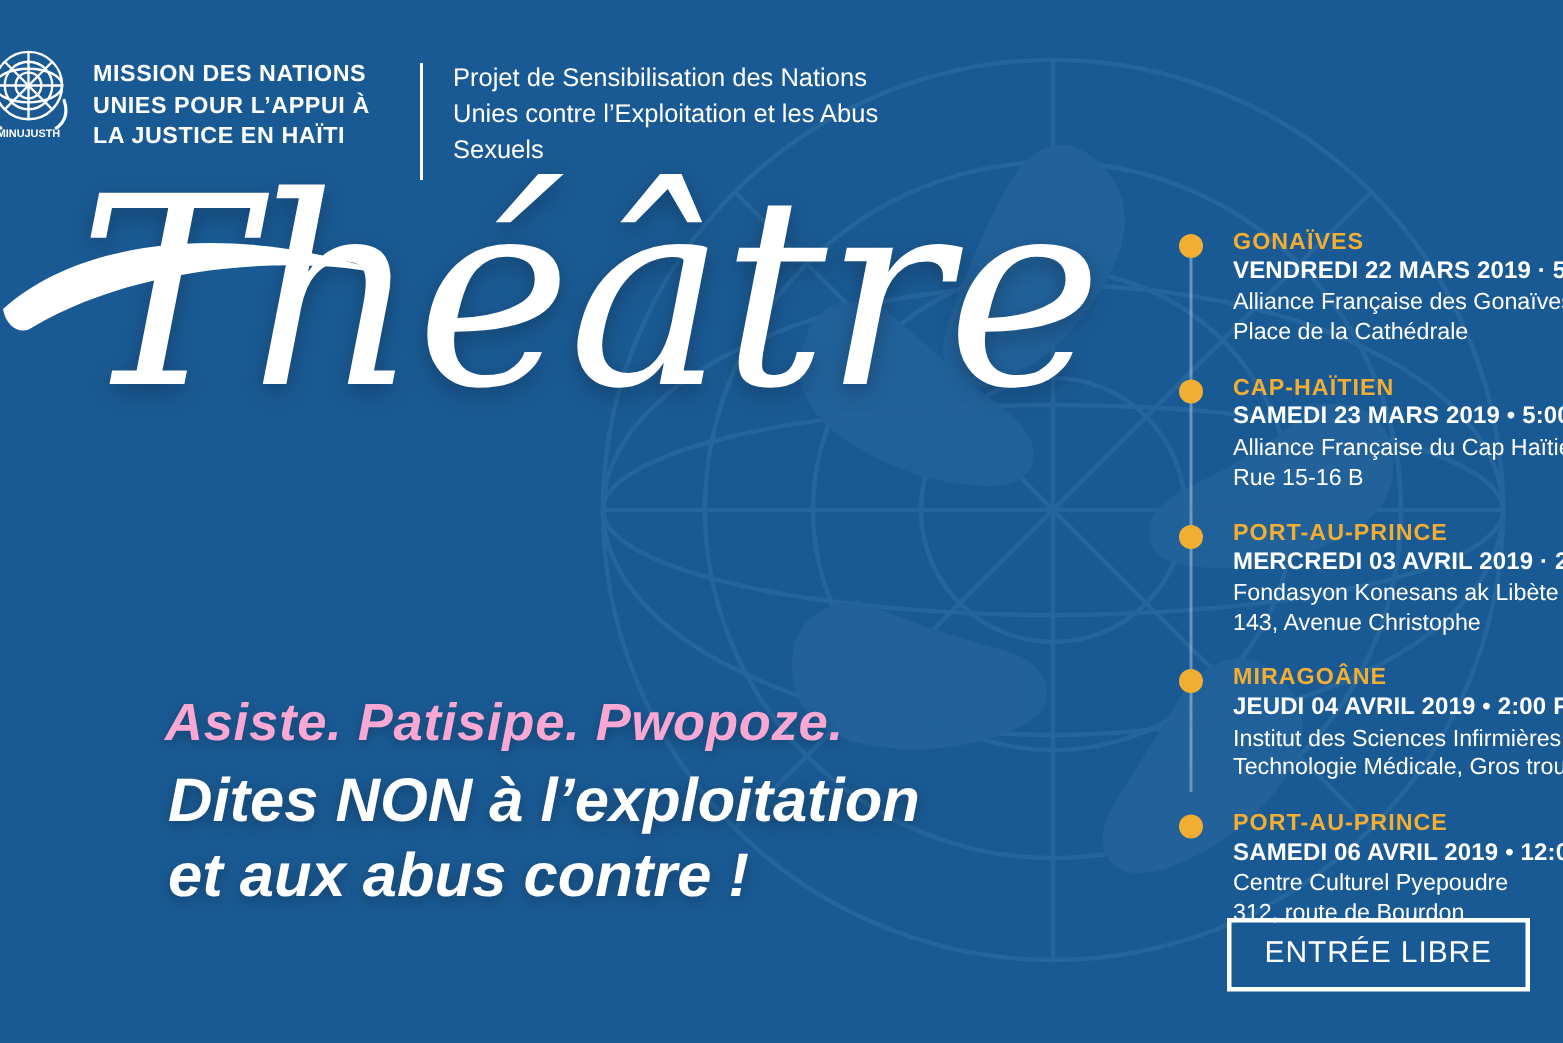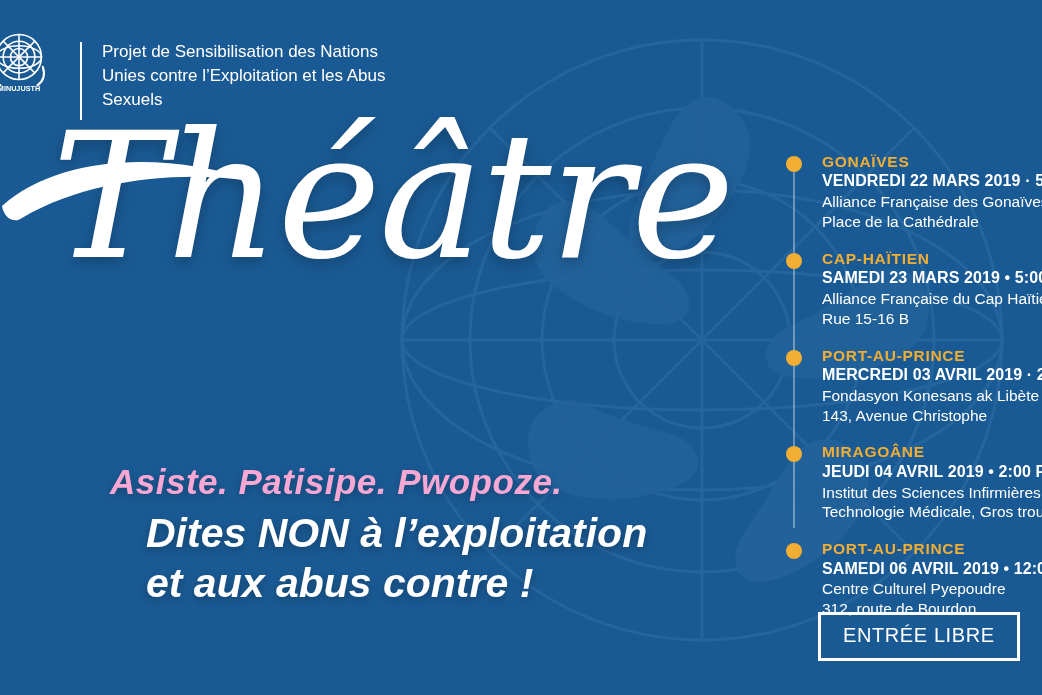--- a/index.html
+++ b/index.html
@@ -129,21 +129,20 @@
     position: absolute;
     left: 112px;
     top: 508px;
     color: #ffffff;
     font-size: 41px;
     font-weight: bold;
     font-style: italic;
     line-height: 1.22;
     text-shadow: 0 3px 9px rgba(0,0,0,0.28);
     z-index: 4;
-    margin-left: 34px;
   }
 
   
   .schedule {
     position: absolute;
     left: 786px;
     top: 152px;
     width: 300px;
     z-index: 6;
   }
@@ -249,20 +248,21 @@
           <line x1="26" y1="23" x2="74" y2="71"></line>
           <line x1="74" y1="23" x2="26" y2="71"></line>
         </g>
         <g stroke="#ffffff" stroke-width="3.2" fill="none" stroke-linecap="round">
           <path d="M14 62 q-6 18 8 28"></path>
           <path d="M86 62 q6 18 -8 28"></path>
         </g>
         <text x="50" y="99" font-size="11" font-weight="bold" fill="#ffffff" text-anchor="middle" font-family="Liberation Sans, sans-serif">MINUJUSTH</text>
       </svg>
     </div>
+    <div class="mission-block">MISSION DES NATIONS UNIES POUR L’APPUI À LA JUSTICE EN HAÏTI</div>
     <div class="header-divider"></div>
     <div class="project-block">Projet de Sensibilisation des Nations Unies contre l’Exploitation et les Abus Sexuels</div>
   </div>
 
   <div class="headline">
     <div class="swoosh">
       <svg viewBox="0 0 300 120" width="300" height="120" xmlns="http://www.w3.org/2000/svg">
         <path d="M2 58 C 60 6, 170 2, 262 36 C 205 22, 96 26, 22 70 C 14 76, 4 70, 2 58 Z" fill="#ffffff"></path>
       </svg>
     </div>

